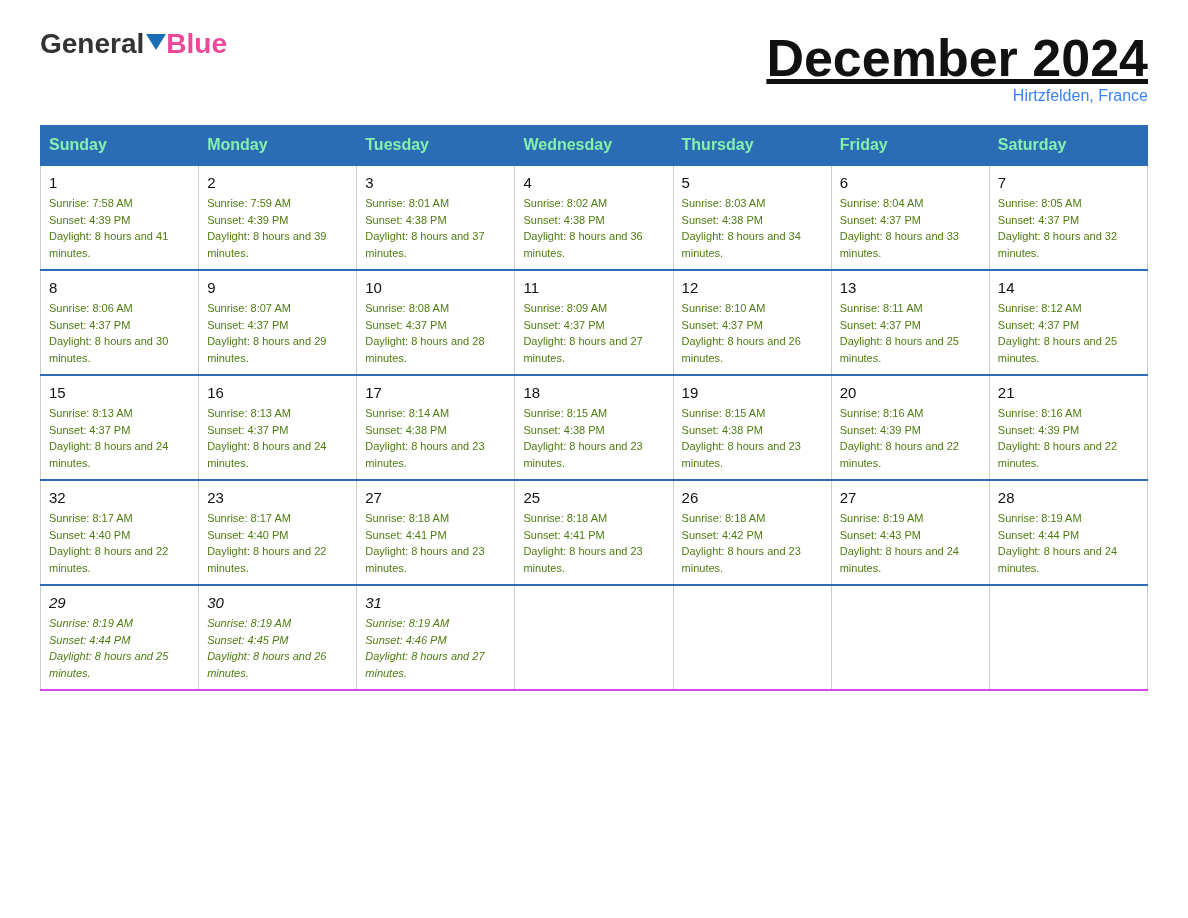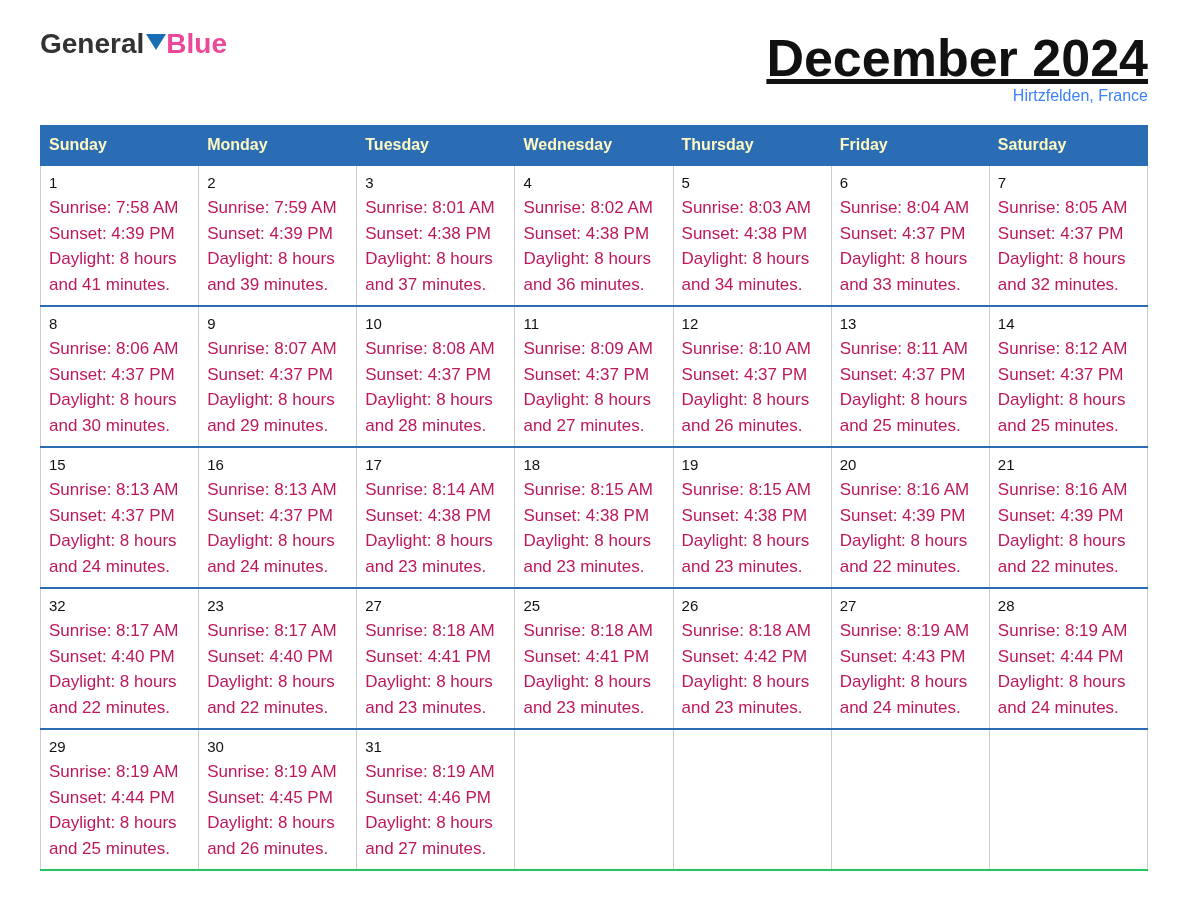--- a/index.html
+++ b/index.html
@@ -63,21 +63,21 @@
       font-weight: normal;
       color: #3b82f6;
     }
     table {
       width: 100%;
       border-collapse: collapse;
       table-layout: fixed;
     }
     thead tr th {
       background-color: #2a6db5;
-      color: #fef9c3;
+      color: #86efac;
       font-size: 16px;
       font-weight: bold;
       padding: 10px 8px;
       text-align: left;
       border: 1px solid #2a6db5;
     }
     tbody tr td {
       vertical-align: top;
       padding: 8px 8px;
       font-size: 13px;
@@ -94,27 +94,28 @@
       border-top: 2px solid #2a6db5;
     }
     .day-num {
       font-size: 15px;
       font-weight: normal;
       color: #111;
       display: block;
       margin-bottom: 4px;
     }
     .day-info {
-      font-size: 17px;
-      color: #be185d;
+      font-size: 11px;
+      color: #4d7c0f;
       line-height: 1.5;
       margin-top: 7px;
     }
     tbody tr:last-child td {
-      border-bottom: 2px solid #22c55e;
+      border-bottom: 2px solid #d946ef;
+      font-style: italic;
     }
   </style>
 </head>
 <body>
 
 <div class="header">
   <div class="logo">
     <div class="logo-line">
       <span class="logo-general">General</span>
       <span class="logo-triangle"></span>

